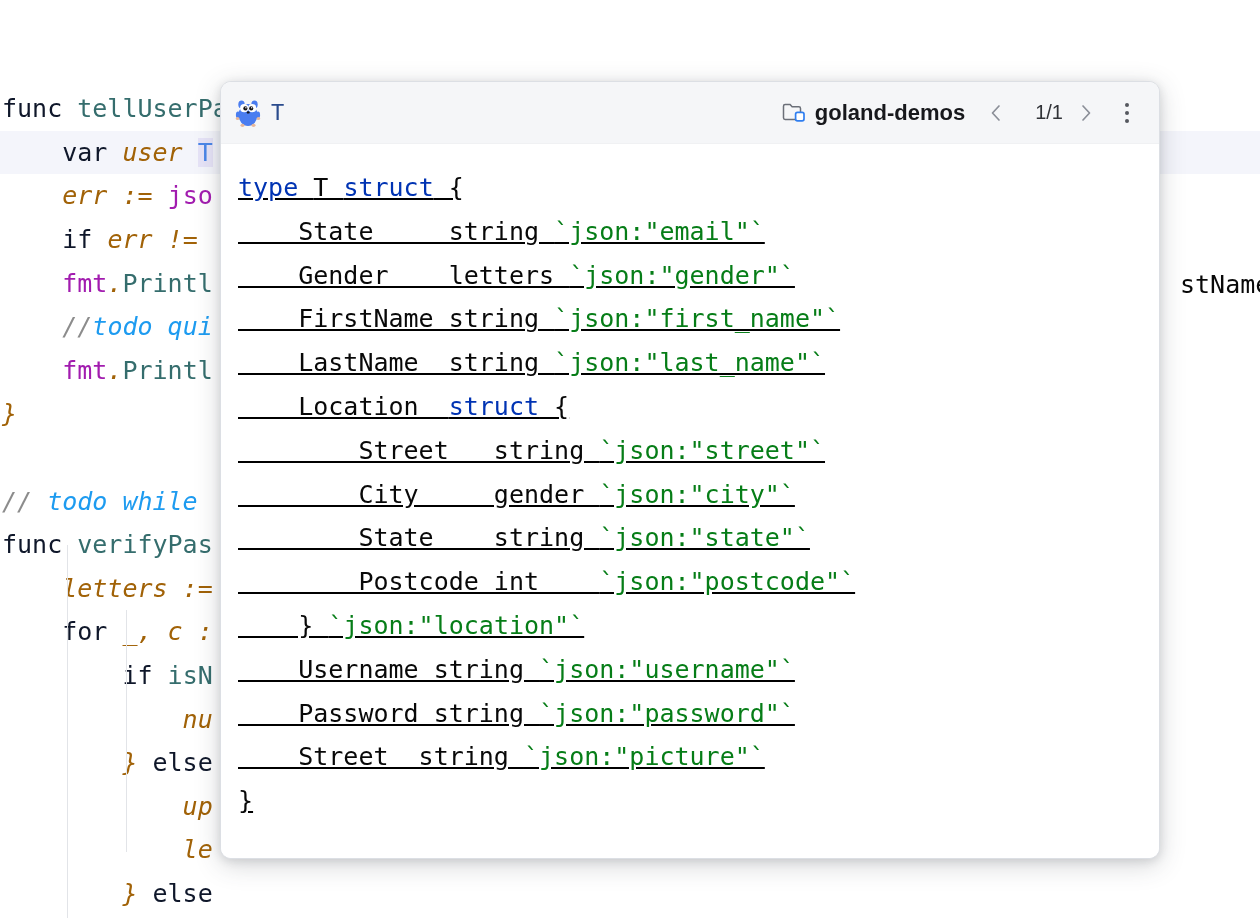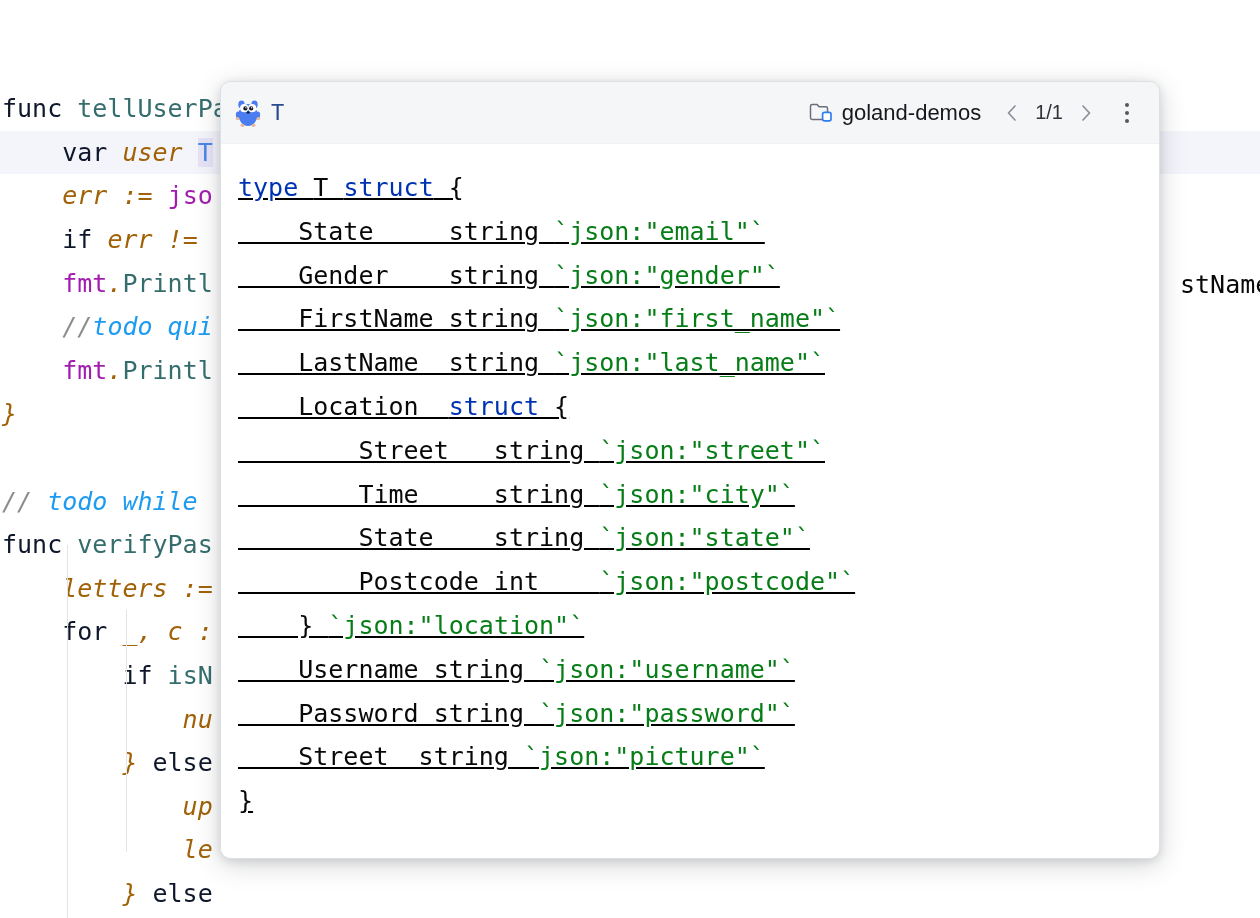--- a/index.html
+++ b/index.html
@@ -80,32 +80,34 @@
   }
   .hdr-right {
     margin-left: auto;
     display: flex; align-items: center; gap: 0px;
     font-family: "Liberation Sans", sans-serif;
   }
   .module-chip {
     display: flex; align-items: center; gap: 9px;
     font-size: 22px; color: #17181c;
     padding-right: 14px;
+    font-weight: bold;
   }
   .folder-icon { width: 24px; height: 21px; display:block; }
   .nav-btn {
     width: 34px; height: 34px;
     display: flex; align-items: center; justify-content: center;
     color: #8b8f98;
   }
   .nav-btn svg { display:block; }
   .pager {
     font-size: 20px; color: #303237;
     padding: 0 6px;
     font-family: "Liberation Sans", sans-serif;
+    margin-left: 16px;
   }
   .kebab {
     width: 36px; height: 36px;
     display: flex; flex-direction: column; align-items: center; justify-content: center;
     gap: 4px; margin-left: 6px;
   }
   .kebab i { width: 4px; height: 4px; border-radius: 50%; background: #55585f; display:block; }
 
   #popup-body {
     flex: 1;
@@ -210,26 +212,26 @@
           <i></i>
           <i></i>
         </div>
       </div>
     </div>
 
     <div id="popup-body">
       <div id="doc-lines">
           <div class="doc-line"><span class="s-kw">type </span><span class="s-pl">T </span><span class="s-kw">struct</span><span class="s-pl"> {</span></div>
           <div class="doc-line"><span class="s-pl">    State     string </span><span class="s-str">`json:"email"`</span></div>
-          <div class="doc-line"><span class="s-pl">    Gender    string </span><span class="s-str">`json:"gender"`</span></div>
+          <div class="doc-line"><span class="s-pl">    Gender    letters </span><span class="s-str">`json:"gender"`</span></div>
           <div class="doc-line"><span class="s-pl">    FirstName string </span><span class="s-str">`json:"first_name"`</span></div>
           <div class="doc-line"><span class="s-pl">    LastName  string </span><span class="s-str">`json:"last_name"`</span></div>
           <div class="doc-line"><span class="s-pl">    Location  </span><span class="s-kw">struct</span><span class="s-pl"> {</span></div>
           <div class="doc-line"><span class="s-pl">        Street   string </span><span class="s-str">`json:"street"`</span></div>
-          <div class="doc-line"><span class="s-pl">        Time     string </span><span class="s-str">`json:"city"`</span></div>
+          <div class="doc-line"><span class="s-pl">        City     gender </span><span class="s-str">`json:"city"`</span></div>
           <div class="doc-line"><span class="s-pl">        State    string </span><span class="s-str">`json:"state"`</span></div>
           <div class="doc-line"><span class="s-pl">        Postcode int    </span><span class="s-str">`json:"postcode"`</span></div>
           <div class="doc-line"><span class="s-pl">    } </span><span class="s-str">`json:"location"`</span></div>
           <div class="doc-line"><span class="s-pl">    Username string </span><span class="s-str">`json:"username"`</span></div>
           <div class="doc-line"><span class="s-pl">    Password string </span><span class="s-str">`json:"password"`</span></div>
           <div class="doc-line"><span class="s-pl">    Street  string </span><span class="s-str">`json:"picture"`</span></div>
           <div class="doc-line"><span class="s-pl">}</span></div>
         </div>
     </div>
   </div>

